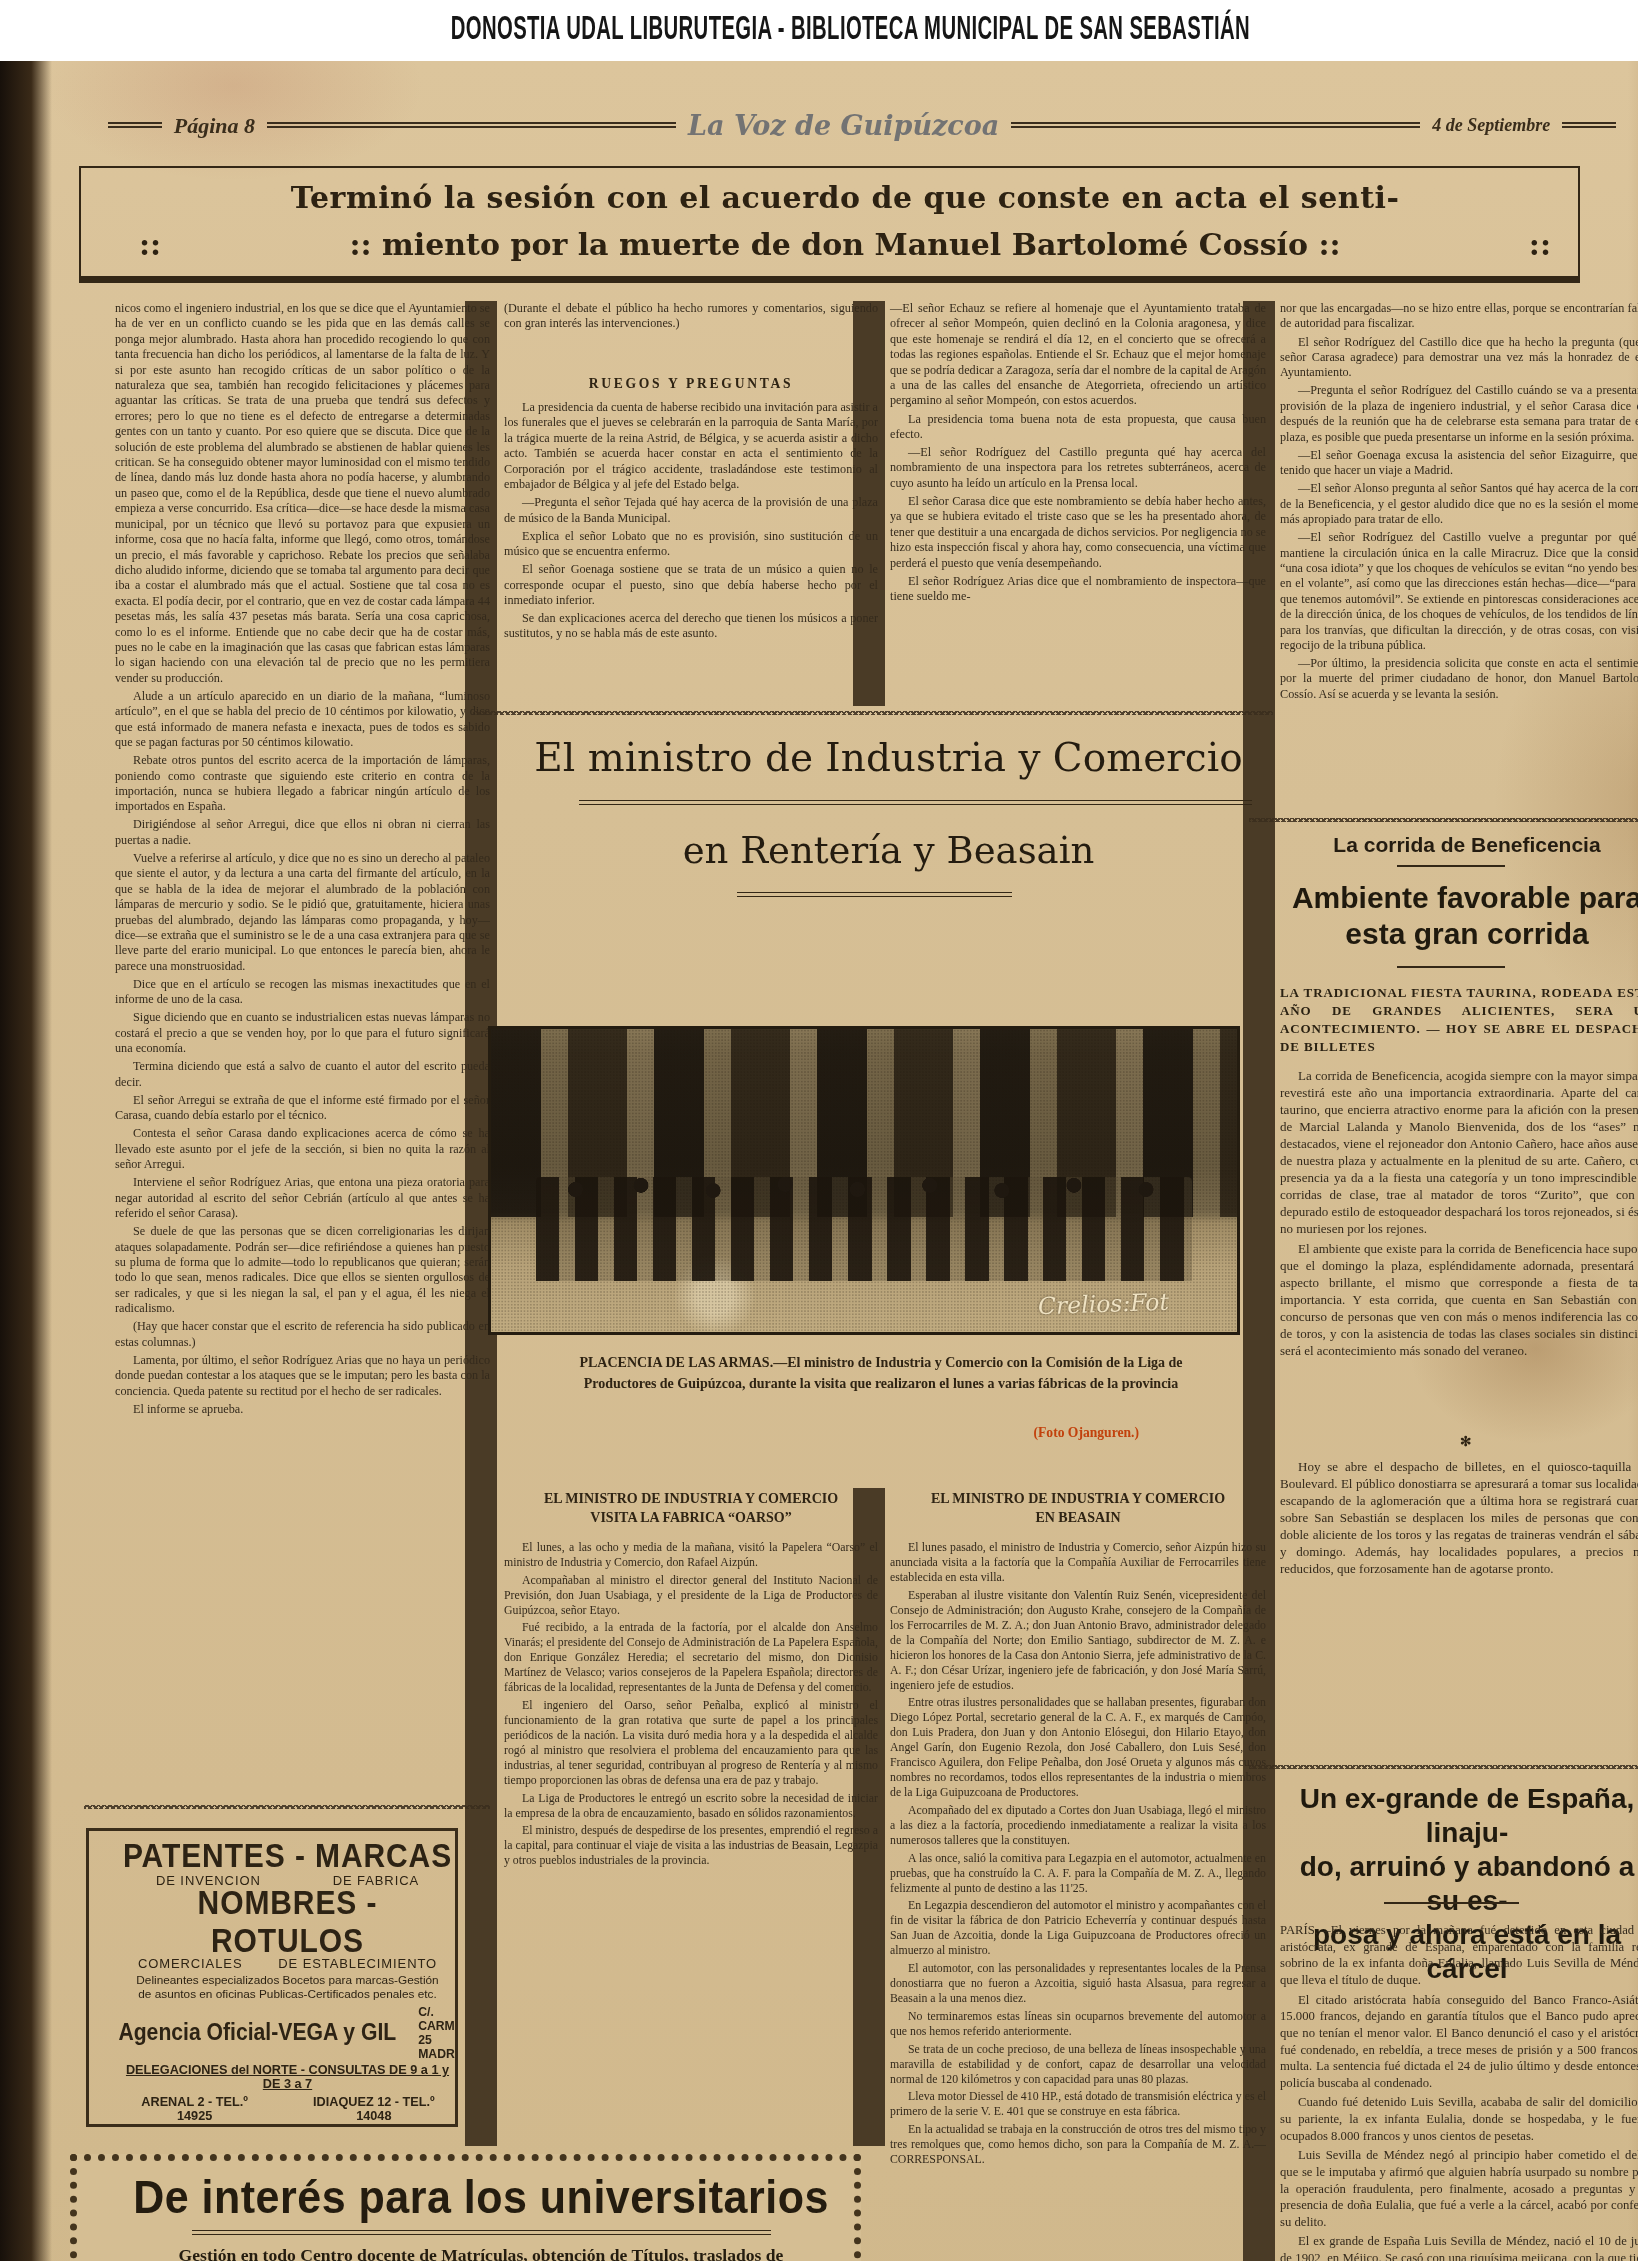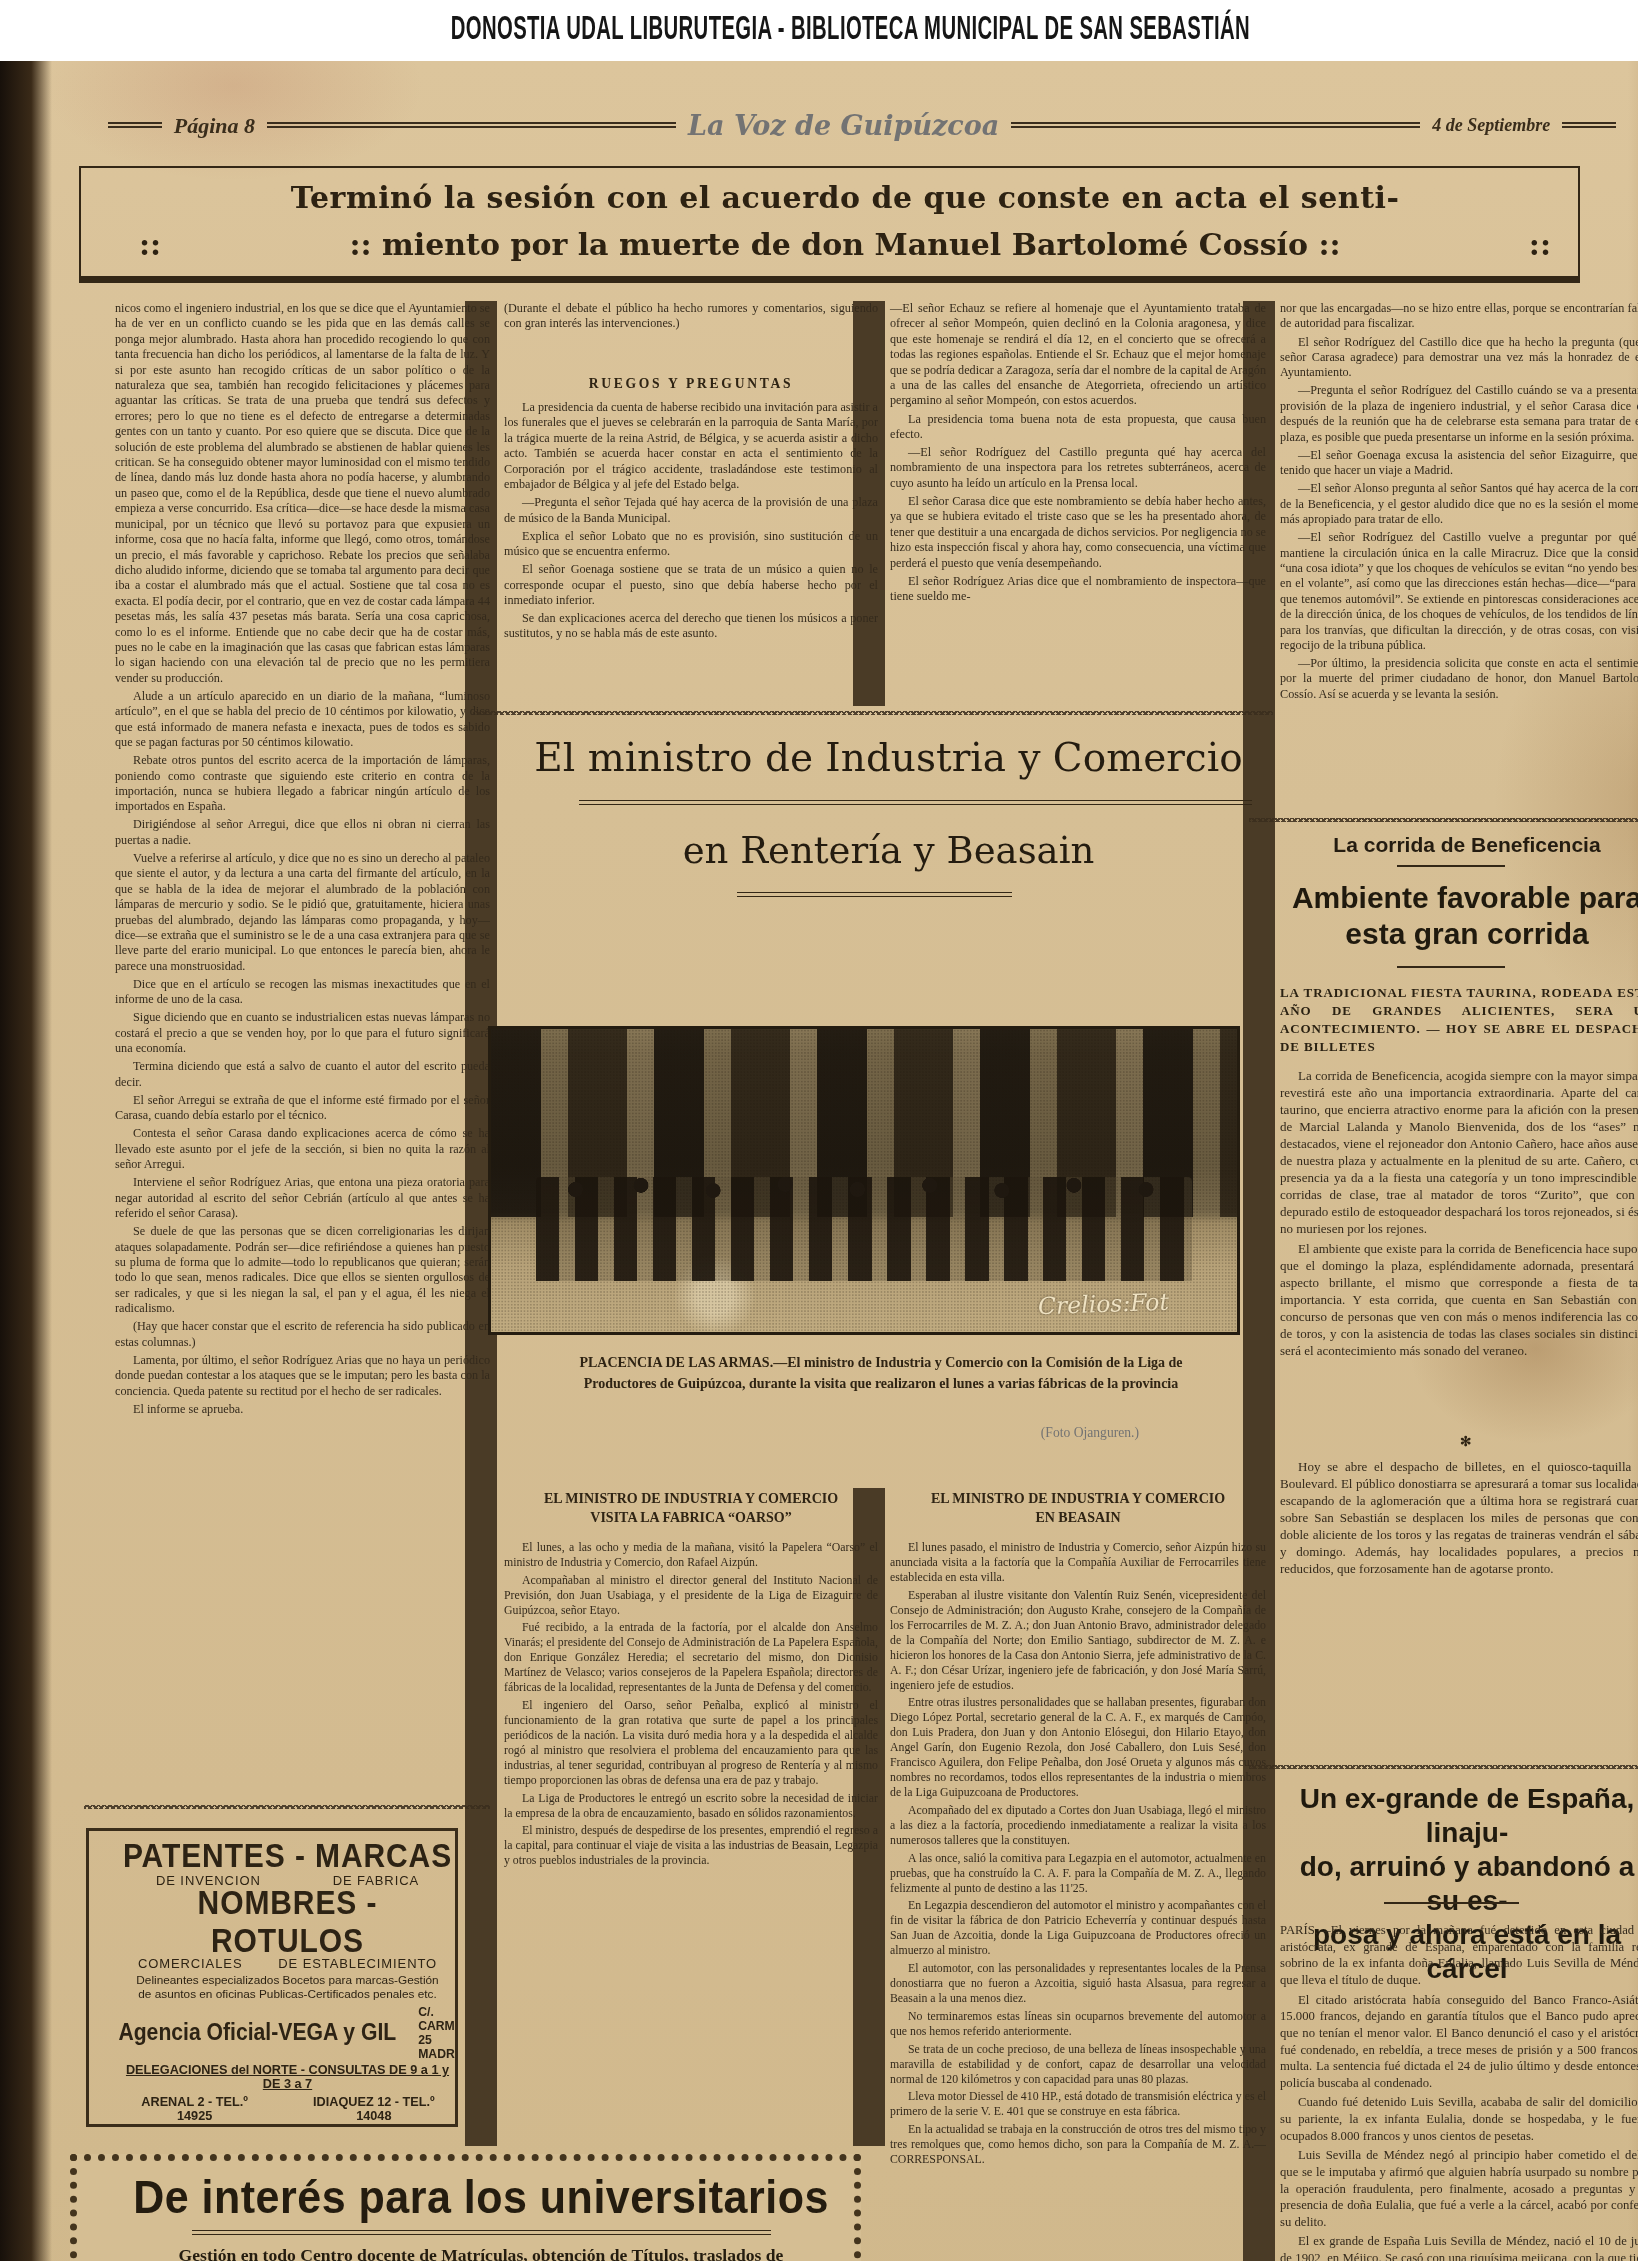--- a/index.html
+++ b/index.html
@@ -63,21 +63,21 @@
        radial-gradient(circle at 60% 8%, #1f1810 0 7.2px, transparent 7.7px),
        radial-gradient(circle at 71% 13%, #1f1810 0 7.2px, transparent 7.7px),
        radial-gradient(circle at 82% 8%, #1f1810 0 7.2px, transparent 7.7px),
        radial-gradient(circle at 93% 12%, #1f1810 0 7.2px, transparent 7.7px),
        repeating-linear-gradient(90deg,rgba(28,21,13,.92) 0 23.5px,rgba(90,78,54,.35) 23.5px 39px);
      border-radius:4.5px 4.5px 0 0;}
   .photo .halftone{position:absolute;inset:0;background-image:radial-gradient(rgba(30,22,12,.22) 0.7px, transparent 0.8px);background-size:3.2px 3.2px;}
   .photo .sig{position:absolute;right:68px;bottom:13.6px;font-family:"DejaVu Serif",serif;font-style:italic;
      font-size:23.5px;color:#efe2c2;transform:rotate(-2deg);text-shadow:0 0 2.7px rgba(40,30,15,.6);}
   .caption{font-weight:700;font-size:14px;line-height:21px;text-align:center;color:#2f2414;}
-  .credit{font-weight:400;font-size:13.6px;text-align:right;color:#737373;}
+  .credit{font-weight:700;font-size:13.6px;text-align:right;color:#c2410c;}
   
   .kicker{font-family:"Liberation Sans",sans-serif;font-weight:700;font-size:21px;text-align:center;color:#241c10;}
   .sansHead{font-family:"Liberation Sans",sans-serif;font-weight:700;text-align:center;color:#201a0e;}
   .deck{font-weight:700;font-size:13px;line-height:18px;letter-spacing:0.9px;text-align:justify;color:#2b2213;}
   .shortrule{height:2.3px;background:#332716;}
   .sep3{font-weight:700;text-align:center;font-size:13.6px;letter-spacing:2.7px;color:#2f2414;}
   
   .adbox1{left:86px;top:1828px;width:372px;height:299px;border:3.2px solid #3a2d1a;box-sizing:border-box;
      text-align:center;color:#2d2314;overflow:hidden;}
   .adbig{font-family:"Liberation Sans",sans-serif;font-weight:700;font-size:30px;letter-spacing:0.9px;transform:scaleY(1.1);}
@@ -192,21 +192,21 @@
 
 <div class="abs caption" style="left:520px;top:1352px;width:660px;">PLACENCIA DE LAS ARMAS.—El ministro de Industria y Comercio con la Comisión de la Liga de Productores de Guipúzcoa, durante la visita que realizaron el lunes a varias fábricas de la provincia</div>
 <div class="abs credit" style="left:520px;top:1425px;width:588px;">(Foto Ojanguren.)</div>
 
 <div class="abs artheader" style="left:473px;top:1489px;width:374px;">
   <div>EL MINISTRO DE INDUSTRIA Y COMERCIO</div>
   <div>VISITA LA FABRICA “OARSO”</div>
 </div>
 <div class="abs coltext" style="left:473px;top:1540px;width:374px;height:604px;font-size:11.8px;line-height:15px;">
     <p>El lunes, a las ocho y media de la mañana, visitó la Papelera “Oarso” el ministro de Industria y Comercio, don Rafael Aizpún.</p>
-    <p>Acompañaban al ministro el director general del Instituto Nacional de Previsión, don Juan Usabiaga, y el presidente de la Liga de Eizaguirre de Guipúzcoa, señor Etayo.</p>
+    <p>Acompañaban al ministro el director general del Instituto Nacional de Previsión, don Juan Usabiaga, y el presidente de la Liga de Productores de Guipúzcoa, señor Etayo.</p>
     <p>Fué recibido, a la entrada de la factoría, por el alcalde don Anselmo Vinarás; el presidente del Consejo de Administración de La Papelera Española, don Enrique González Heredia; el secretario del mismo, don Dionisio Martínez de Velasco; varios consejeros de la Papelera Española; directores de fábricas de la localidad, representantes de la Junta de Defensa y del comercio.</p>
     <p>El ingeniero del Oarso, señor Peñalba, explicó al ministro el funcionamiento de la gran rotativa que surte de papel a los principales periódicos de la nación. La visita duró media hora y a la despedida el alcalde rogó al ministro que resolviera el problema del encauzamiento para que las industrias, al tener seguridad, contribuyan al progreso de Rentería y al mismo tiempo proporcionen las obras de defensa una era de paz y trabajo.</p>
     <p>La Liga de Productores le entregó un escrito sobre la necesidad de iniciar la empresa de la obra de encauzamiento, basado en sólidos razonamientos.</p>
     <p>El ministro, después de despedirse de los presentes, emprendió el regreso a la capital, para continuar el viaje de visita a las industrias de Beasain, Legazpia y otros pueblos industriales de la provincia.</p>
   </div>
 
 <div class="abs artheader" style="left:859px;top:1489px;width:376px;">
   <div>EL MINISTRO DE INDUSTRIA Y COMERCIO</div>
   <div>EN BEASAIN</div>
 </div>

